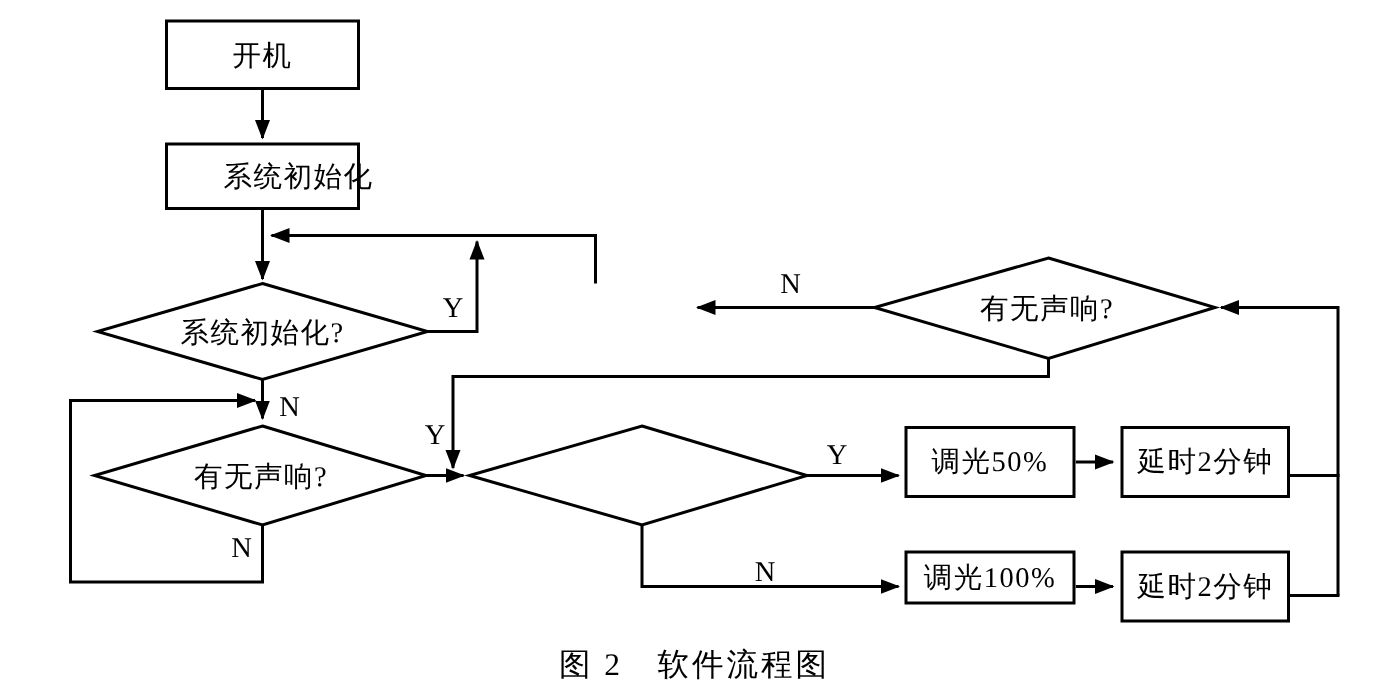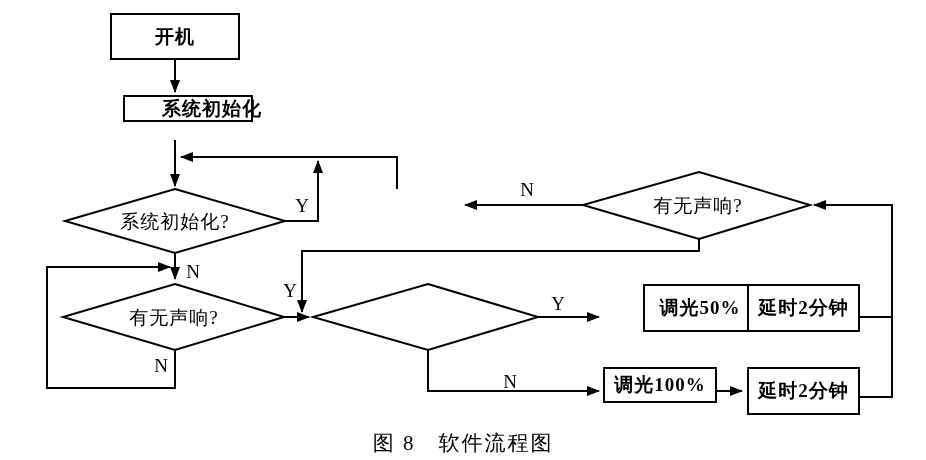--- a/index.html
+++ b/index.html
@@ -4,26 +4,26 @@
 <style>
   html,body{margin:0;padding:0;background:#fff;}
   #stage{
     position:relative;width:926px;height:460px;background:#ffffff;overflow:hidden;
     font-family:"Liberation Serif","DejaVu Serif",serif;color:#000;
   }
   #wires{position:absolute;left:0;top:0;width:926px;height:460px;}
   .box{
     position:absolute;box-sizing:border-box;border:2px solid #000;background:#fff;
     display:flex;align-items:center;justify-content:center;
-    font-size:19px;letter-spacing:1px;white-space:nowrap;font-weight:bold;
+    font-size:19px;letter-spacing:1px;white-space:nowrap;
   }
   #b-start  {left:110px;top:13px; width:130px;height:47px;}
-  #b-init   {left:123px;top:95px; width:130px;height:27px;padding-left:48px;}
+  #b-init   {left:110px;top:95px; width:130px;height:45px;padding-left:48px;}
   #b-lightoff{left:333px;top:189px;width:128px;height:48px;}
-  #b-dim50  {left:603px;top:284px;width:114px;height:48px;margin-left:40px;}
+  #b-dim50  {left:603px;top:284px;width:114px;height:48px;}
   #b-delaya {left:747px;top:284px;width:113px;height:48px;}
   #b-dim100 {left:603px;top:367px;width:114px;height:36px;}
   #b-delayb {left:747px;top:367px;width:113px;height:48px;}
   .dtext{
     position:absolute;transform:translate(-50%,-50%);
     font-size:19px;letter-spacing:1px;white-space:nowrap;
   }
   #t-d1{left:175px;top:222px;}
   #t-d2{left:174px;top:318px;}
   #t-d3{left:427px;top:318px;}
@@ -108,14 +108,14 @@
   <div class="dtext" id="t-d4">有无声响?</div>
 
   <span class="elabel" id="l-y1">Y</span>
   <span class="elabel" id="l-n1">N</span>
   <span class="elabel" id="l-n2">N</span>
   <span class="elabel" id="l-y2">Y</span>
   <span class="elabel" id="l-n3">N</span>
   <span class="elabel" id="l-y3">Y</span>
   <span class="elabel" id="l-n4">N</span>
 
-  <div id="caption">图 8　软件流程图</div>
+  <div id="caption">图 2　软件流程图</div>
 </div>
 
 </body></html>

